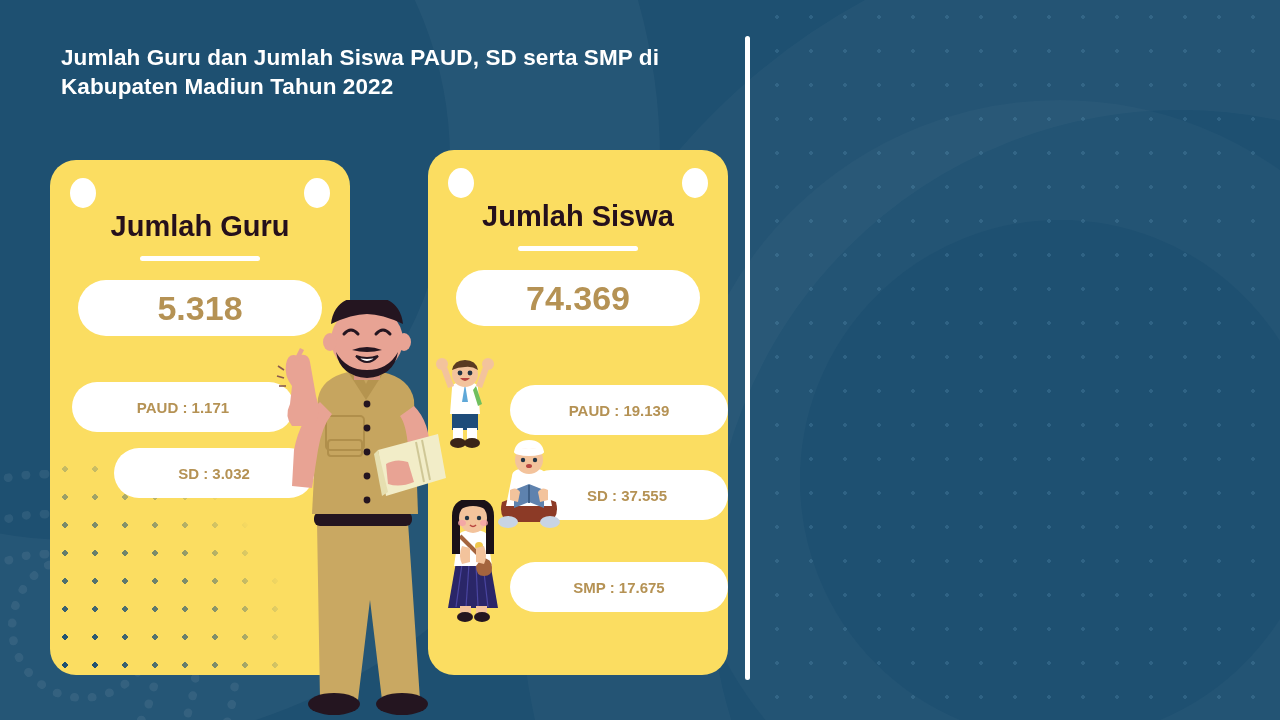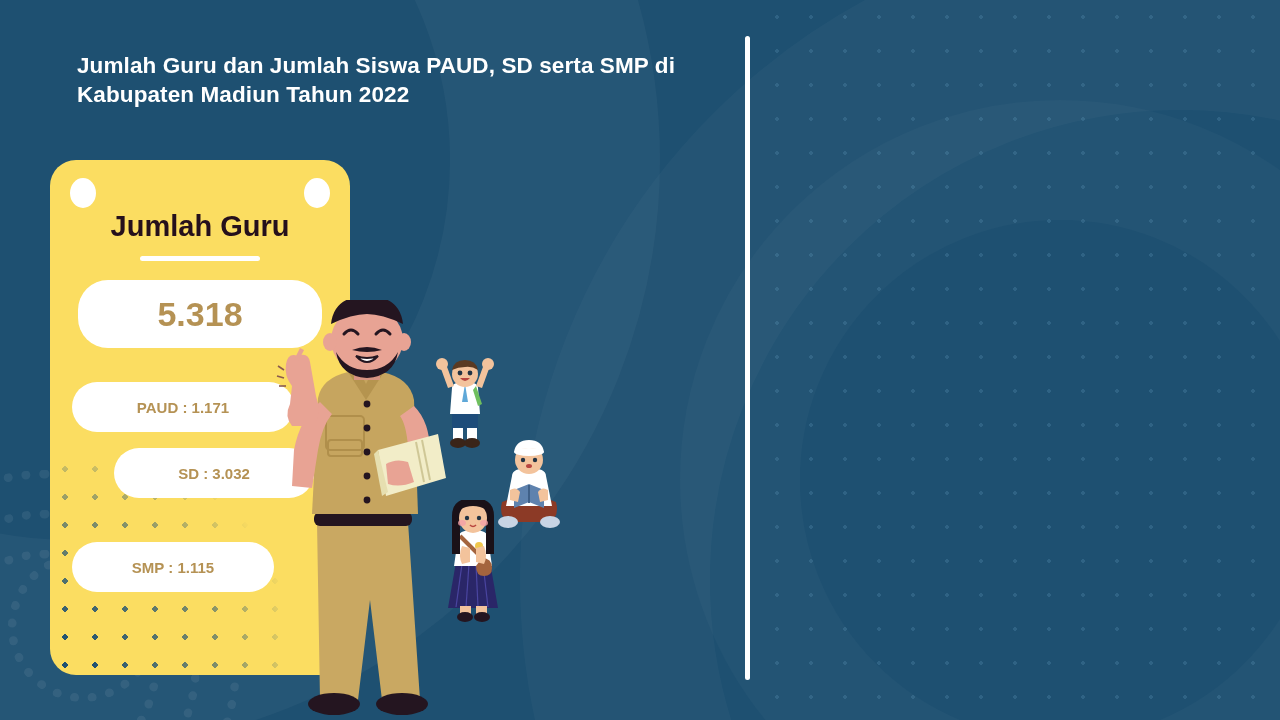--- a/index.html
+++ b/index.html
@@ -54,21 +54,21 @@
   .accent-bar {
     width: 9px; border-radius: 5px;
     background: #F9D94B;
     flex: 0 0 9px;
   }
 
   
   .panel-left { position: absolute; left: 0; top: 0; width: 748px; height: 720px; }
   .panel-right { position: absolute; left: 748px; top: 0; width: 532px; height: 720px; }
 
-  .title-row { display: flex; gap: 20px; align-items: center; }
+  .title-row { display: flex; gap: 4px; align-items: flex-start; }
   .title-text {
     color: #FFFFFF;
     font-weight: bold;
     line-height: 1.28;
     letter-spacing: .1px;
   }
 
   .left-title-row { position: absolute; left: 48px; top: 44px; width: 660px; height: 74px; }
   .left-title-row .title-text { font-size: 22.5px; }
 
@@ -110,21 +110,21 @@
 
   .pill {
     position: absolute;
     background: #FFFFFF;
     border-radius: 30px;
     display: flex; align-items: center; justify-content: center;
     color: #B59254;
     font-weight: bold;
     white-space: nowrap;
   }
-  .pill-total { font-size: 34px; height: 68px; }
+  .pill-total { font-size: 34px; height: 56px; }
   .pill-sub   { font-size: 15px; height: 50px; }
 
   
   .g-total { left: 28px;  top: 120px; width: 244px; }
   .g-p0    { left: 22px;  top: 222px; width: 222px; }
   .g-p1    { left: 64px;  top: 288px; width: 200px; }
   .g-p2    { left: 22px;  top: 382px; width: 202px; }
 
   
   .s-total { left: 28px;  top: 120px; width: 244px; }
@@ -174,23 +174,33 @@
     <div class="card card-guru">
       <div class="punch punch-l"></div>
       <div class="punch punch-r"></div>
       <div class="card-title">Jumlah Guru</div>
       <div class="card-rule"></div>
       <div class="card-dots"></div>
 
       <div class="pill pill-total g-total">5.318</div>
       <div class="pill pill-sub g-p0">PAUD : 1.171</div>
       <div class="pill pill-sub g-p1">SD : 3.032</div>
-      <div class="pill pill-sub g-p2">SMP : 1.115</div>
     </div>
 
+    <div class="card card-siswa">
+      <div class="punch punch-l"></div>
+      <div class="punch punch-r"></div>
+      <div class="card-title">Jumlah Siswa</div>
+      <div class="card-rule"></div>
+
+      <div class="pill pill-total s-total">74.369</div>
+      <div class="pill pill-sub s-p0">PAUD : 19.139</div>
+      <div class="pill pill-sub s-p1">SD : 37.555</div>
+      <div class="pill pill-sub s-p2">SMP : 17.675</div>
+    </div>
 
     <svg class="illus teacher" viewBox="0 0 190 420">
 
       <path d="M47 222 L138 222 L150 400 L112 400 L100 300 L88 400 L50 400 Z" fill="#C9A862"></path>
 
       <ellipse cx="64" cy="404" rx="26" ry="11" fill="#241520"></ellipse>
       <ellipse cx="132" cy="404" rx="26" ry="11" fill="#241520"></ellipse>
 
       <rect x="44" y="212" width="98" height="14" rx="6" fill="#241520"></rect>
 

